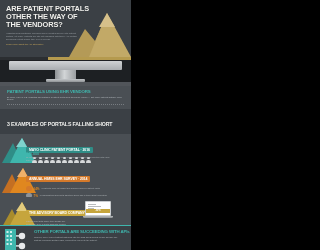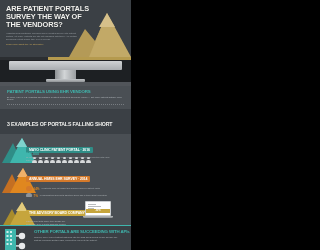--- a/index.html
+++ b/index.html
@@ -106,21 +106,21 @@
 <div id="page">
 
   <div class="hero">
     <svg class="hero-mtns" viewBox="0 0 62 48" preserveAspectRatio="none">
       <polygon points="0,48 16,20 26,32 34,14 44,48" fill="#b49a57"></polygon>
       <polygon points="20,48 38,4 62,48" fill="#c2a967"></polygon>
       <polygon points="38,4 46,18 30,18" fill="#d6c08a"></polygon>
     </svg>
     <div class="hero-txt">
       <span class="hl">ARE PATIENT PORTALS</span>
-      <span class="hl">SURVEY THE  WAY OF</span>
+      <span class="hl">OTHER THE  WAY OF</span>
       <span class="hl">THE VENDORS?</span>
       <div class="hero-body">Hospitals and healthcare providers have invested heavily into patient portals, yet many patients are still not engaging with them. Are portals becoming extinct before they ever evolved?</div>
       <div class="hero-link">Learn more about the API alternative</div>
     </div>
   </div>
 
   <div class="mon-wrap">
     <div class="mon-bar"></div>
     <div class="mon-gold"></div>
     <div class="mon-screen"></div>

